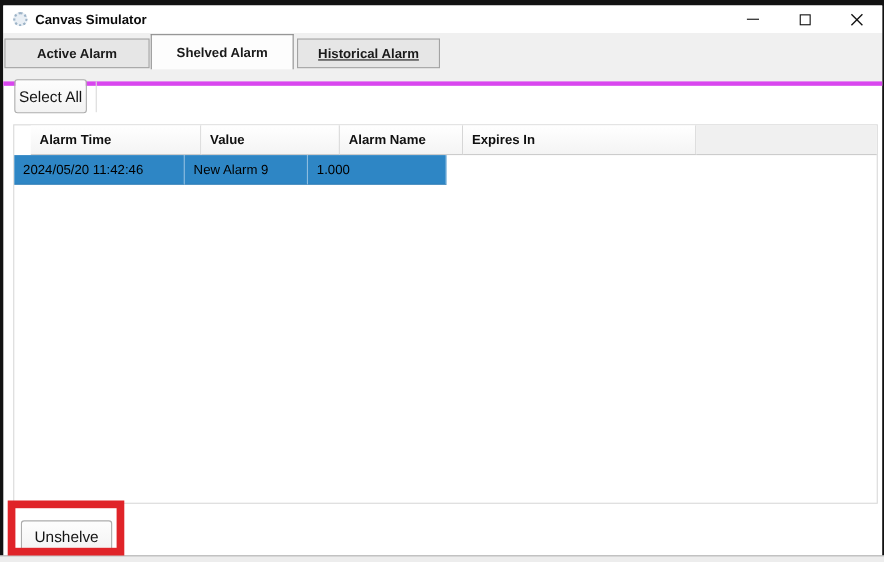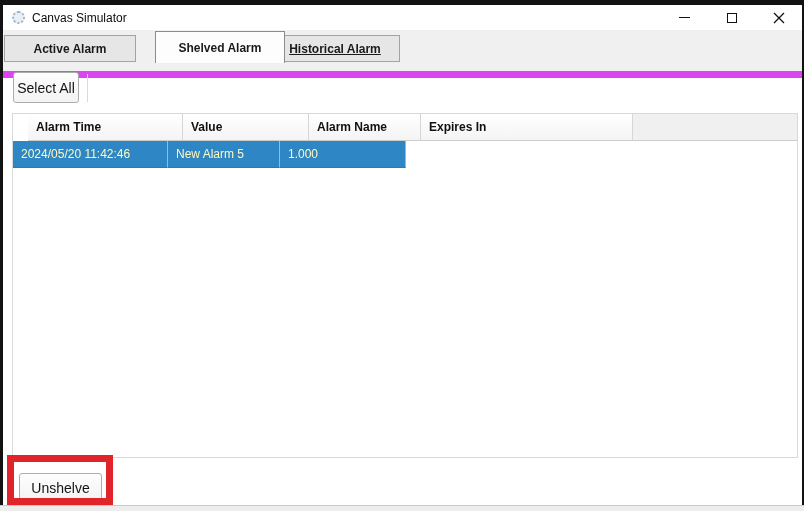--- a/index.html
+++ b/index.html
@@ -19,21 +19,21 @@
     position: absolute;
     left: 3px; top: 5px;
     width: 799px; height: 500px;
     background: #ffffff;
   }
   
   .titlebar {
     position: absolute;
     left: 0; top: 0; width: 799px; height: 25px;
     background: #ffffff;
-    display: flex; align-items: center;
+    display: flex; align-items: center; font-weight: bold;
   }
   .app-icon {
     width: 13px; height: 13px;
     margin-left: 9px;
     border: 2px dotted #9db4c8;
     border-radius: 50%;
     background: #e9eff5;
     flex: 0 0 auto;
   }
   .title {
@@ -53,33 +53,33 @@
     cursor: default;
   }
   .glyph-min { width: 11px; height: 0; border-top: 1px solid #111; display: block; }
   .glyph-max { width: 10px; height: 10px; border: 1px solid #111; display: block; }
   .glyph-close { display: block; }
   
   .tabstrip {
     position: absolute;
     left: 0; top: 25px; width: 799px; height: 48px;
     background: #f0f0f0;
-    border-bottom: 7px solid #d946ef;
+    border-bottom: 4px solid #d946ef;
   }
   .tab {
     position: absolute;
     height: 27px; top: 5px;
     background: #e6e6e6;
     border: 1px solid #a3a3a3;
     display: flex; align-items: center; justify-content: center;
     font-weight: bold; font-size: 12px; color: #1a1a1a;
     cursor: default;
   }
   .tab.t1 { left: 1px;   width: 132px; }
-  .tab.t2 { left: 152px; width: 130px; }
+  .tab.t2 { left: 134px; width: 130px; }
   .tab.t3 { left: 267px; width: 130px; text-decoration: underline; }
   .tab.selected {
     top: 1px; height: 32px;
     background: #fdfdfd;
     border: 1px solid #8c8c8c;
     border-bottom: none;
     z-index: 3;
   }
   
   .btn {
@@ -129,21 +129,21 @@
   .c1 { width: 155px; flex: 0 0 155px; }
   .c2 { width: 112px; flex: 0 0 112px; }
   .c3 { width: 126px; flex: 0 0 126px; }
   .c4 { width: 212px; flex: 0 0 212px; }
   .trow {
     display: flex;
     height: 27px;
   }
   .trow.selected-row .td {
     background: #2e86c5;
-    color: #fef9c3;
+    color: #000000;
     border-right: 1px solid rgba(255,255,255,0.45);
     border-bottom: 1px solid rgba(0,0,0,0.08);
   }
   .td {
     font-size: 12px;
     display: flex; align-items: center;
     padding-left: 8px;
     overflow: hidden; white-space: nowrap;
   }
   .unshelve { left: 16px; top: 468px; width: 83px; height: 30px; }
@@ -201,21 +201,21 @@
     <div class="table">
       <div class="thead">
         <div class="th c1">Alarm Time</div>
         <div class="th c3">Value</div>
         <div class="th c2">Alarm Name</div>
         <div class="th c4">Expires In</div>
         <div class="th filler"></div>
       </div>
       <div class="trow selected-row">
         <div class="td c1">2024/05/20 11:42:46</div>
-        <div class="td c2">New Alarm 5</div>
+        <div class="td c2">New Alarm 9</div>
         <div class="td c3">1.000</div>
       </div>
     </div>
 
     <button class="btn unshelve">Unshelve</button>
     <div class="annotation"></div>
 
   </div>
 
   <div class="bottom-strip"></div>

